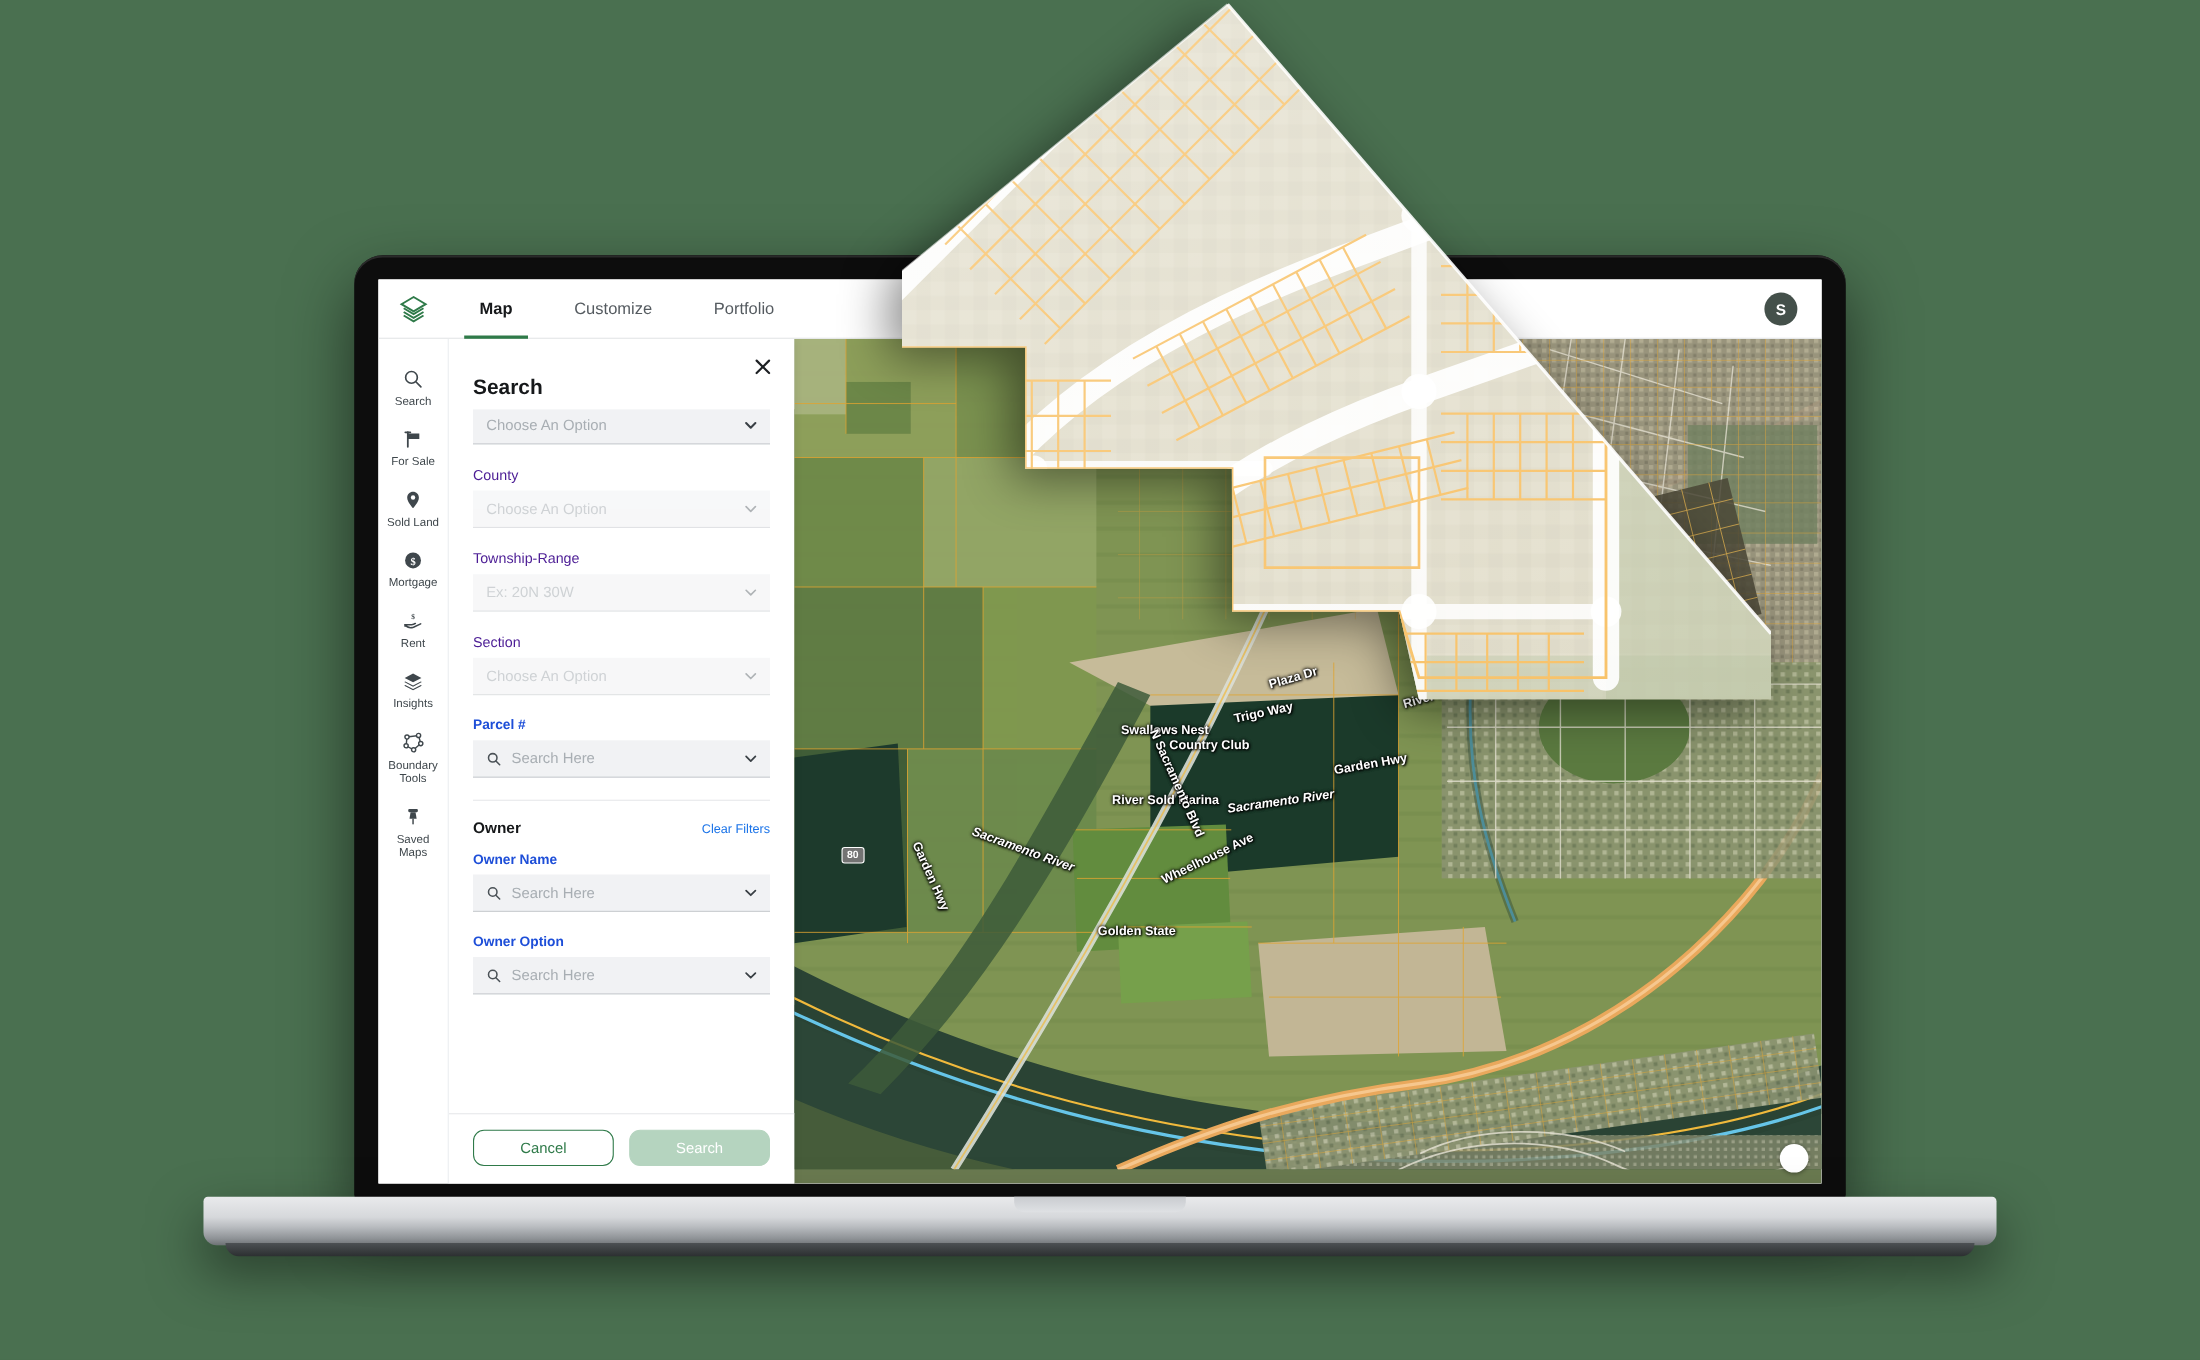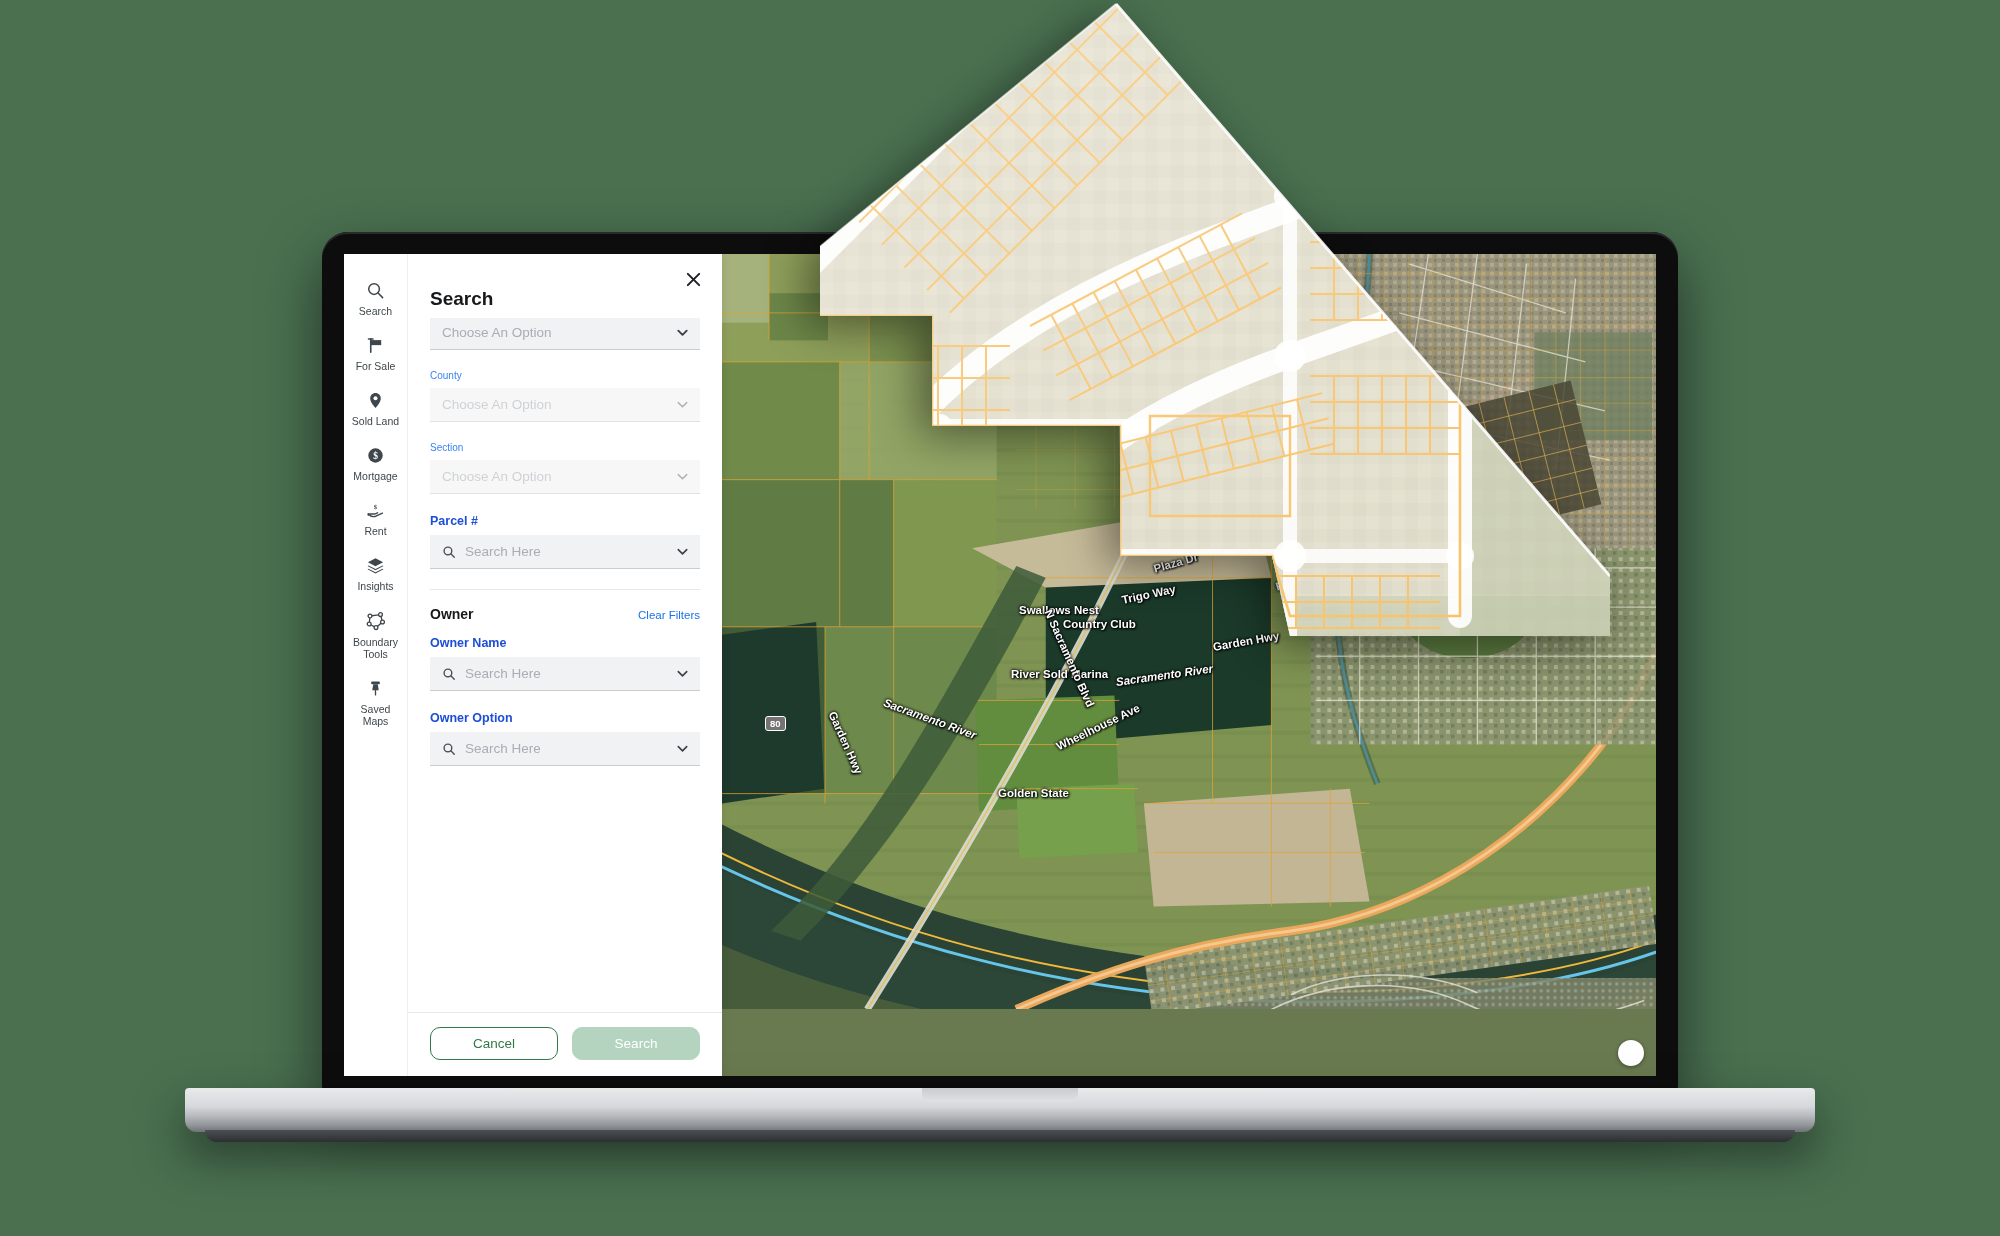--- a/index.html
+++ b/index.html
@@ -125,21 +125,21 @@
     position:absolute; right:18px; top:14px;
     width:22px;height:22px; cursor:pointer; color:#1e2124;
     display:flex;align-items:center;justify-content:center;
   }
   #panel-title { font-size:19px; font-weight:bold; color:#16181a; margin-top:20px; }
   #panel-scroll {
     flex:1; overflow:hidden; padding: 0 22px;
     position:relative;
   }
   .field { margin-bottom: 20px; }
-  .field-label { font-size:10px; color:#3b82f6; margin-bottom:7px; }
+  .field-label { font-size:13px; color:#4c1d95; margin-bottom:7px; }
   .field-label.strong { color:#1d4ed8; font-weight:bold; font-size:12.5px; }
   .control {
     height: 34px; background:#f1f2f4;
     border-bottom:1px solid #c9ccd0;
     display:flex; align-items:center; padding: 0 10px 0 12px;
     font-size:13.5px; color:#a8aeb3; cursor:pointer; position:relative;
   }
   .control.faded { opacity:.55; }
   .control .ctl-search-icon { margin-right:9px; color:#6c7479; display:flex; }
   .control .ctl-text { flex:1; }
@@ -201,20 +201,46 @@
 </style>
 </head>
 <body>
 
 <div id="laptop-device">
   <div id="laptop-lid"></div>
   <div id="laptop-screen">
 
     <div id="app">
 
+      <div id="top-nav">
+        <div id="brand-logo">
+          <svg width="26" height="26" viewBox="0 0 26 26">
+            <path d="M13 2 L24 8.5 L13 15 L2 8.5 Z" fill="none" stroke="#2f7a49" stroke-width="1.7"></path>
+            <path d="M4 12.2 L13 17.6 L22 12.2" fill="none" stroke="#2f7a49" stroke-width="1.7"></path>
+            <path d="M4 15.6 L13 21 L22 15.6" fill="none" stroke="#2f7a49" stroke-width="1.7"></path>
+            <path d="M4 18.8 L13 24.2 L22 18.8" fill="none" stroke="#2f7a49" stroke-width="1.7"></path>
+          </svg>
+        </div>
+
+        <div class="nav-tab active">
+          <span>Map</span>
+        </div>
+        <div class="nav-tab">
+          <span>Customize</span>
+        </div>
+        <div class="nav-tab">
+          <span>Portfolio</span>
+        </div>
+
+        <div id="nav-spacer"></div>
+
+        <div id="user-avatar">
+          <span>S</span>
+        </div>
+      </div>
 
       <div id="app-body">
 
         <div id="icon-rail">
 
           <div class="rail-item">
             <span>
               <svg width="19" height="19" viewBox="0 0 20 20" fill="none" stroke="#3f474c" stroke-width="1.6">
                 <circle cx="8.5" cy="8.5" r="5.6"></circle>
                   <line x1="12.7" y1="12.7" x2="17.5" y2="17.5" stroke-linecap="round"></line>
@@ -338,20 +364,31 @@
               <div class="control faded">
                 <span class="ctl-text">Choose An Option</span>
                 <span class="chev">
                   <svg width="15" height="15" viewBox="0 0 16 16" fill="none" stroke="#6f767b" stroke-width="1.6" stroke-linecap="round" stroke-linejoin="round">
                       <polyline points="3.5,6 8,10.5 12.5,6"></polyline>
                     </svg>
                 </span>
               </div>
             </div>
 
+            <div class="field">
+              <div class="field-label">Township-Range</div>
+              <div class="control faded">
+                <span class="ctl-text">Ex: 20N 30W</span>
+                <span class="chev">
+                  <svg width="15" height="15" viewBox="0 0 16 16" fill="none" stroke="#6f767b" stroke-width="1.6" stroke-linecap="round" stroke-linejoin="round">
+                      <polyline points="3.5,6 8,10.5 12.5,6"></polyline>
+                    </svg>
+                </span>
+              </div>
+            </div>
 
             <div class="field">
               <div class="field-label">Section</div>
               <div class="control faded">
                 <span class="ctl-text">Choose An Option</span>
                 <span class="chev">
                   <svg width="15" height="15" viewBox="0 0 16 16" fill="none" stroke="#6f767b" stroke-width="1.6" stroke-linecap="round" stroke-linejoin="round">
                       <polyline points="3.5,6 8,10.5 12.5,6"></polyline>
                     </svg>
                 </span>

